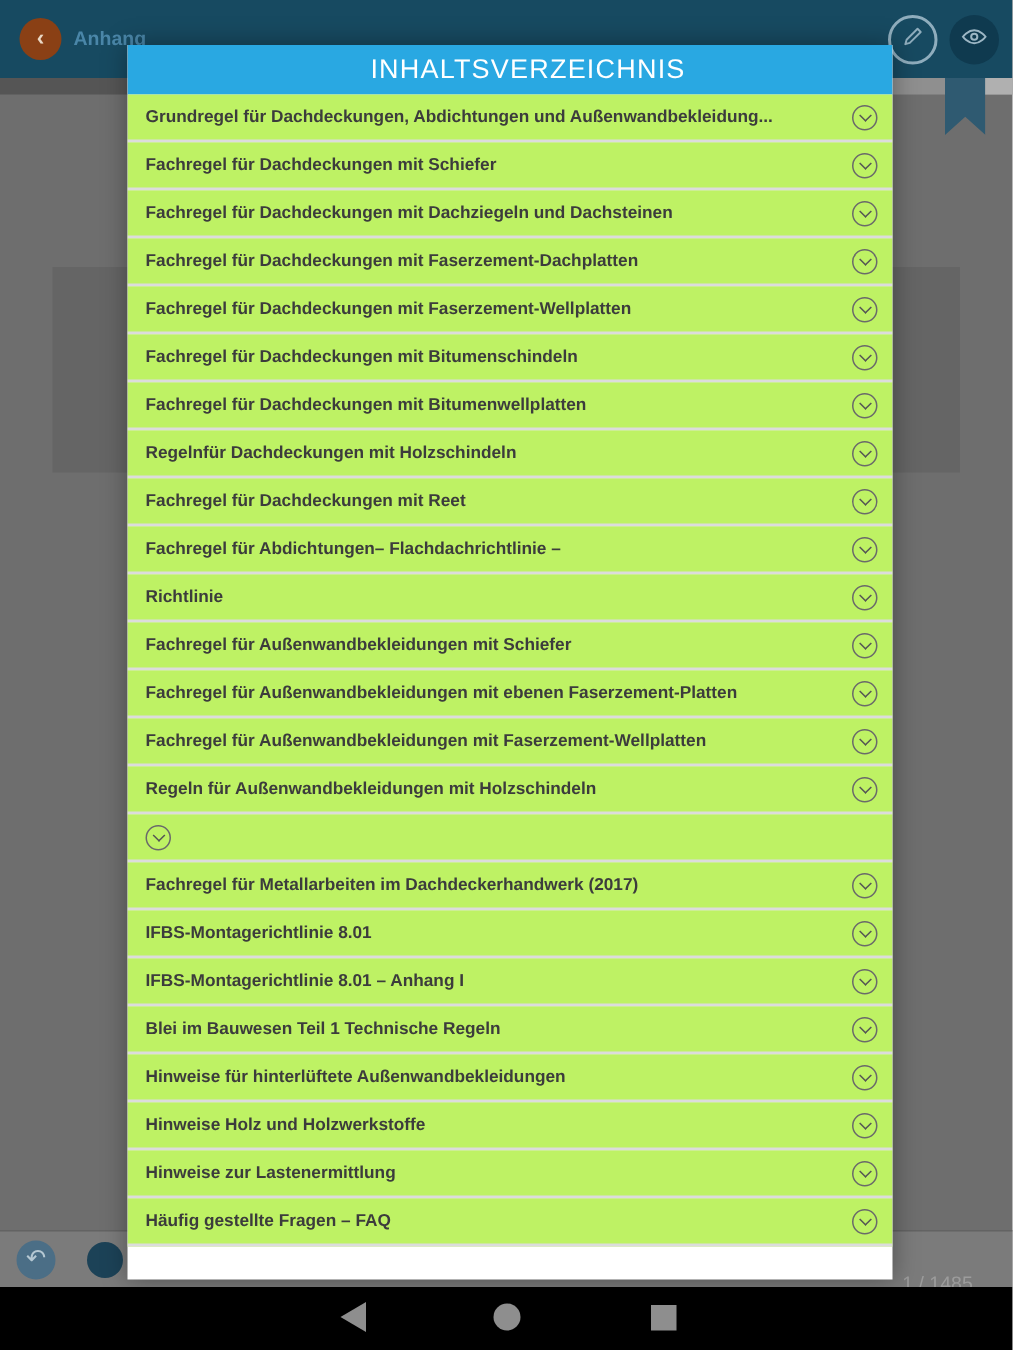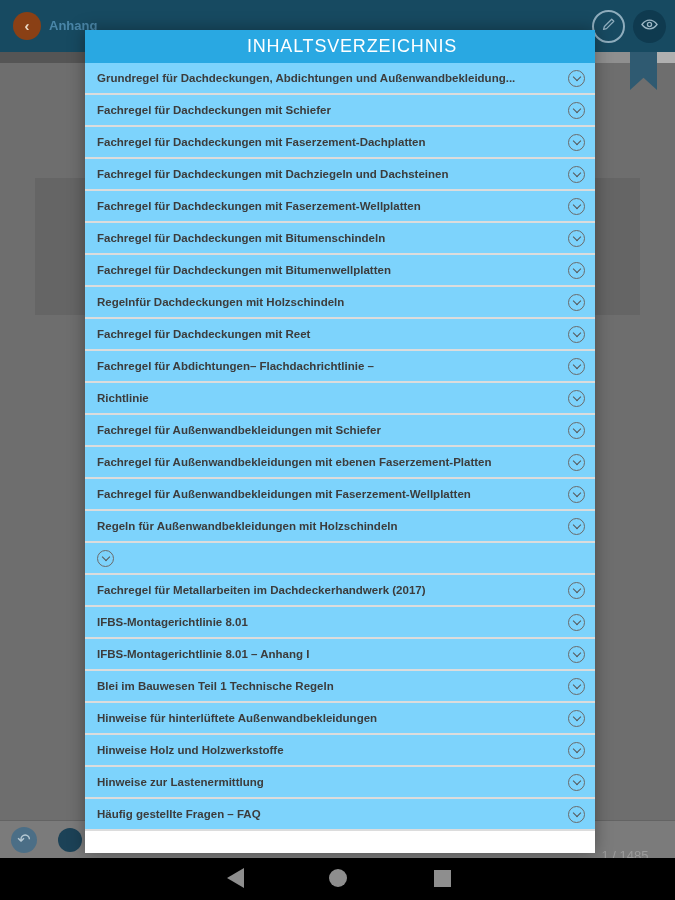--- a/index.html
+++ b/index.html
@@ -54,21 +54,21 @@
   .modal {
     position:absolute; left:85px; top:30px; width:510px; height:823px; background:#ffffff;
     overflow:hidden; z-index:4; box-shadow:0 0 16px rgba(0,0,0,.35);
   }
   .modal-header {
     height:33px; background:#29a8e2; color:#ffffff; display:flex; align-items:center; justify-content:center;
     font-size:18px; letter-spacing:.8px;padding-left:24px;
   }
   .row {
     height:32px; display:flex; align-items:center; padding:0 10px 0 12px;
-    background:#7dd3fc; border-bottom:2px solid #dcdcdc; cursor:pointer;
+    background:#bef264; border-bottom:2px solid #dcdcdc; cursor:pointer;
   }
   .row-label {
     flex:1; font-size:11.5px; font-weight:bold; color:#3c3c3c;
     white-space:nowrap; overflow:hidden; padding-right:8px;
   }
   .chev { width:17px; height:17px; border:1px solid #6a6a6a; border-radius:50%; position:relative; flex-shrink:0; cursor:pointer; }
   .chev::after {
     content:""; position:absolute; left:4.5px; top:3.5px; width:5px; height:5px;
     border-right:1.5px solid #555; border-bottom:1.5px solid #555; transform:rotate(45deg);
   }
@@ -125,28 +125,28 @@
   <div>
     <div class="row">
         <span class="row-label">Grundregel für Dachdeckungen, Abdichtungen und Außenwandbekleidung...</span>
         <span class="chev"></span>
       </div>
     <div class="row">
         <span class="row-label">Fachregel für Dachdeckungen mit Schiefer</span>
         <span class="chev"></span>
       </div>
     <div class="row">
+        <span class="row-label">Fachregel für Dachdeckungen mit Dachziegeln und Dachsteinen</span>
+        <span class="chev"></span>
+      </div>
+    <div class="row">
         <span class="row-label">Fachregel für Dachdeckungen mit Faserzement-Dachplatten</span>
         <span class="chev"></span>
       </div>
     <div class="row">
-        <span class="row-label">Fachregel für Dachdeckungen mit Dachziegeln und Dachsteinen</span>
-        <span class="chev"></span>
-      </div>
-    <div class="row">
         <span class="row-label">Fachregel für Dachdeckungen mit Faserzement-Wellplatten</span>
         <span class="chev"></span>
       </div>
     <div class="row">
         <span class="row-label">Fachregel für Dachdeckungen mit Bitumenschindeln</span>
         <span class="chev"></span>
       </div>
     <div class="row">
         <span class="row-label">Fachregel für Dachdeckungen mit Bitumenwellplatten</span>
         <span class="chev"></span>

